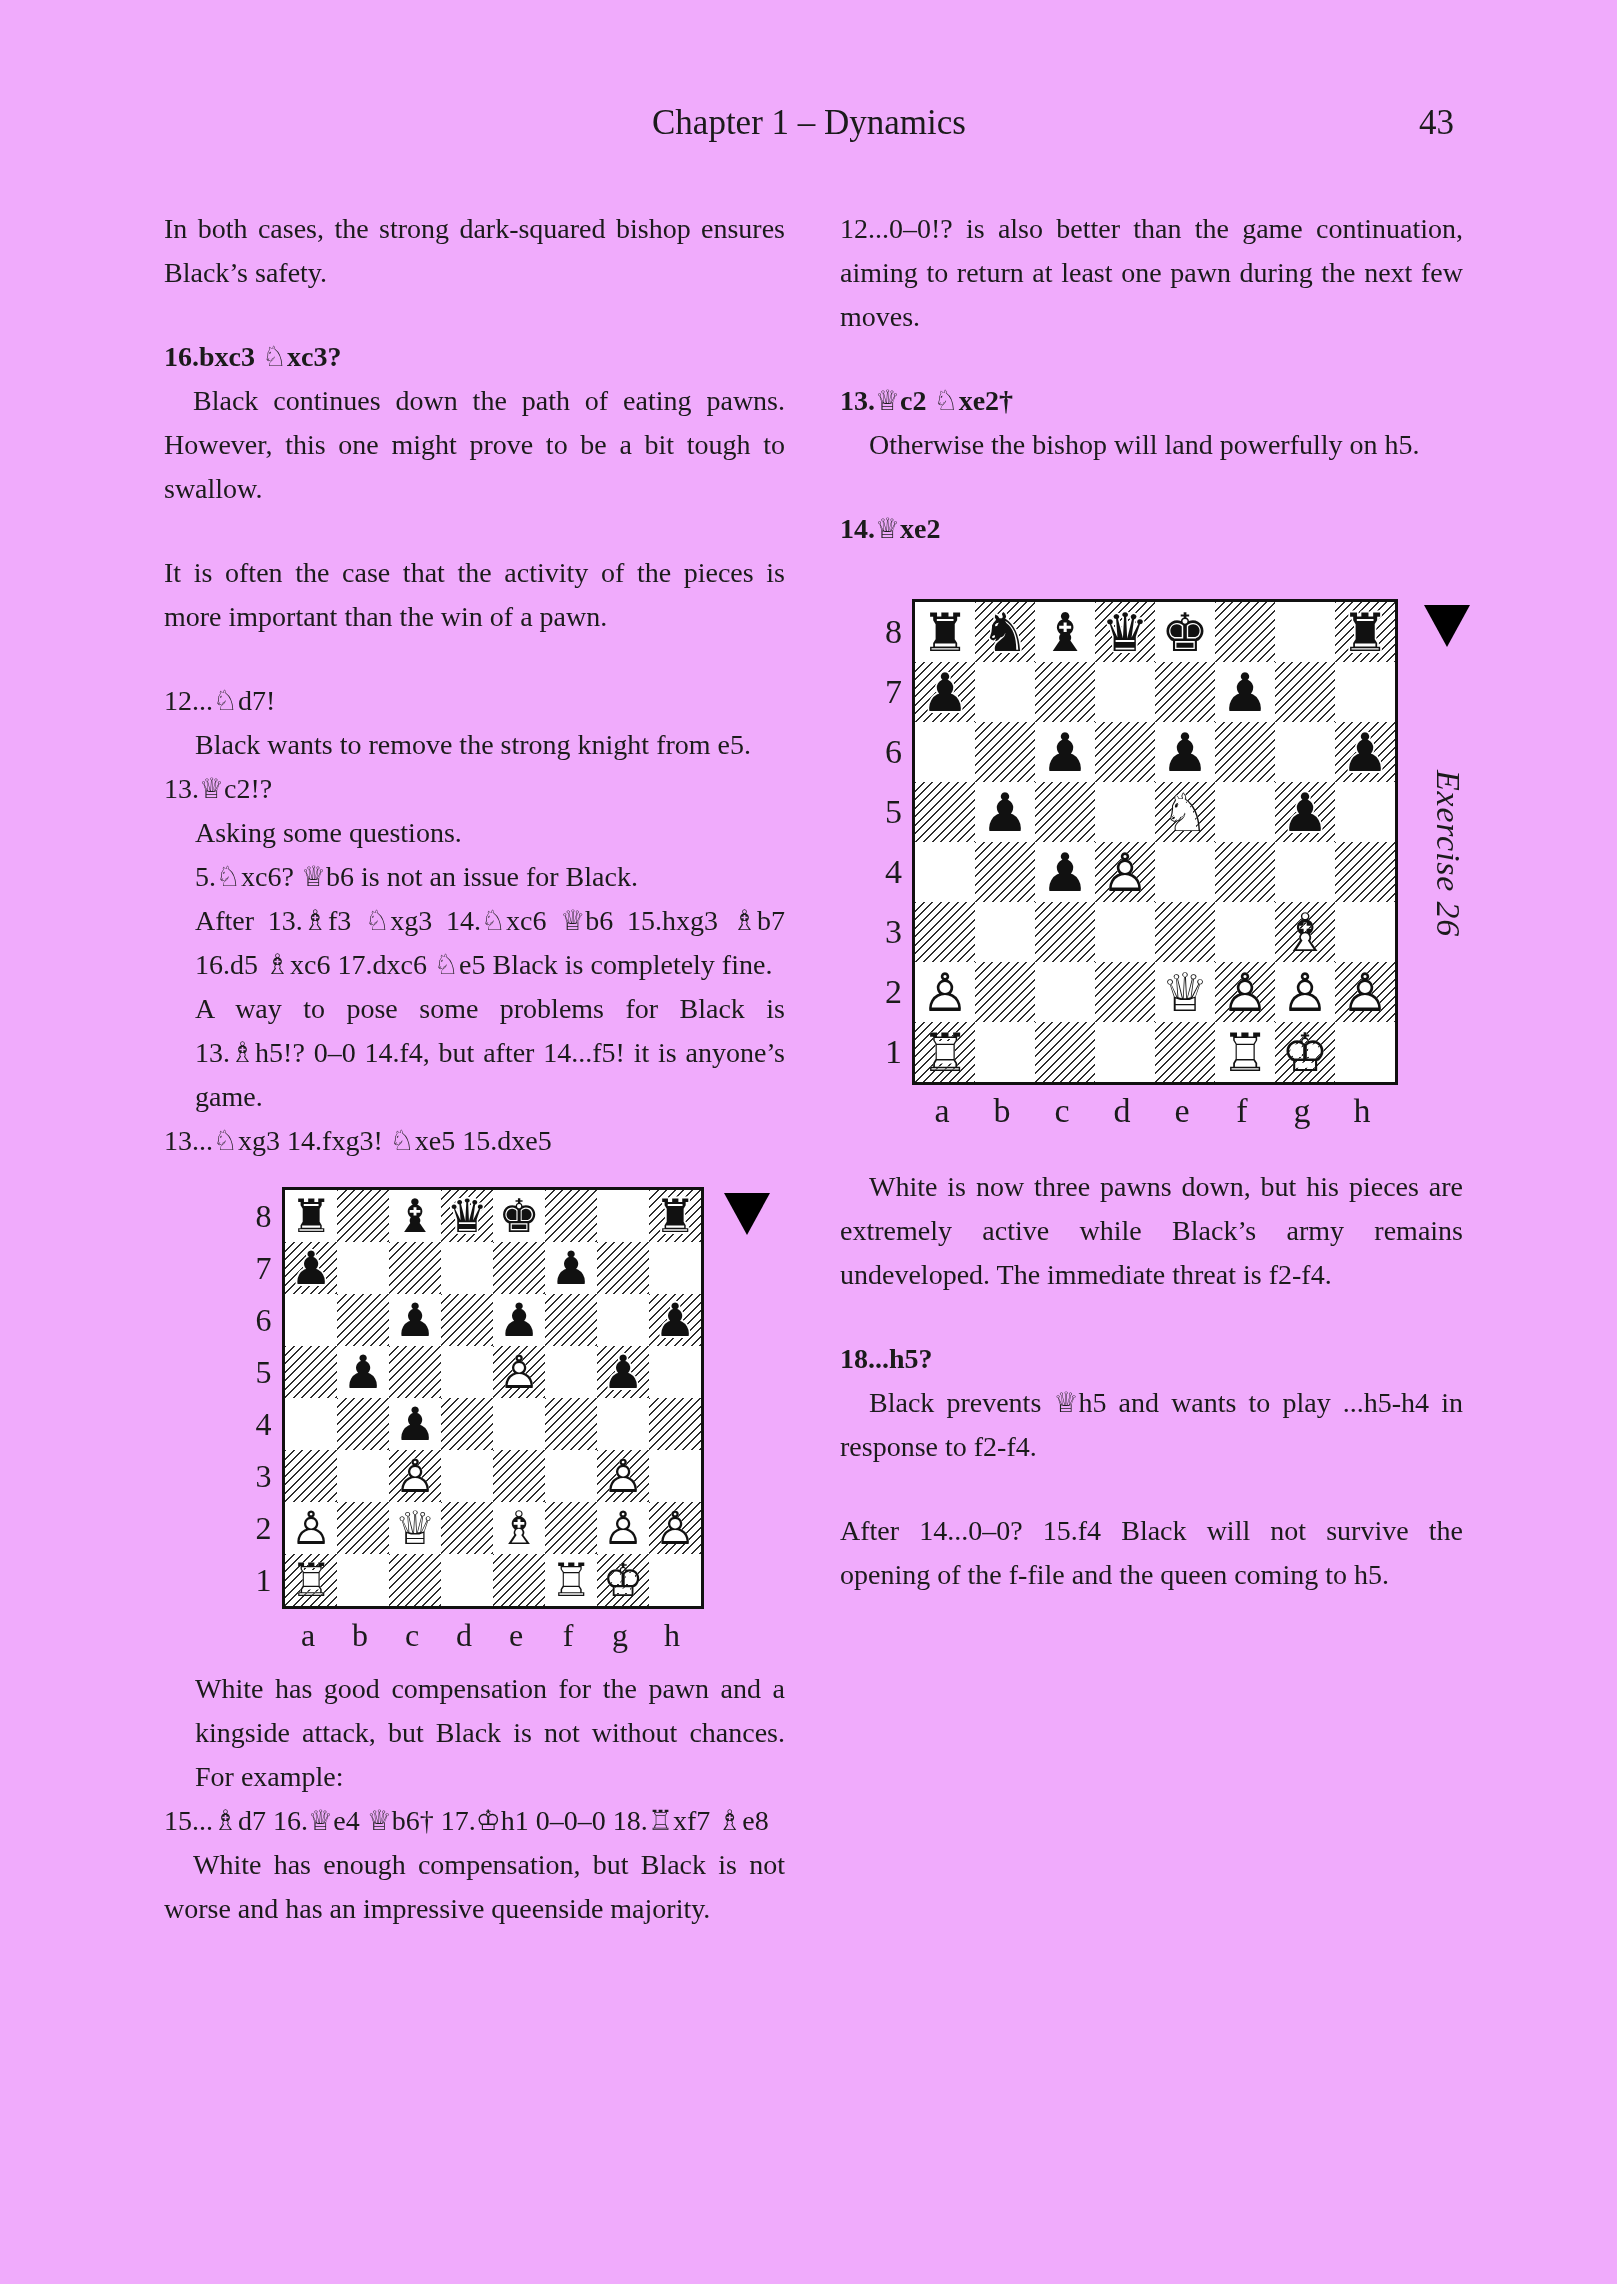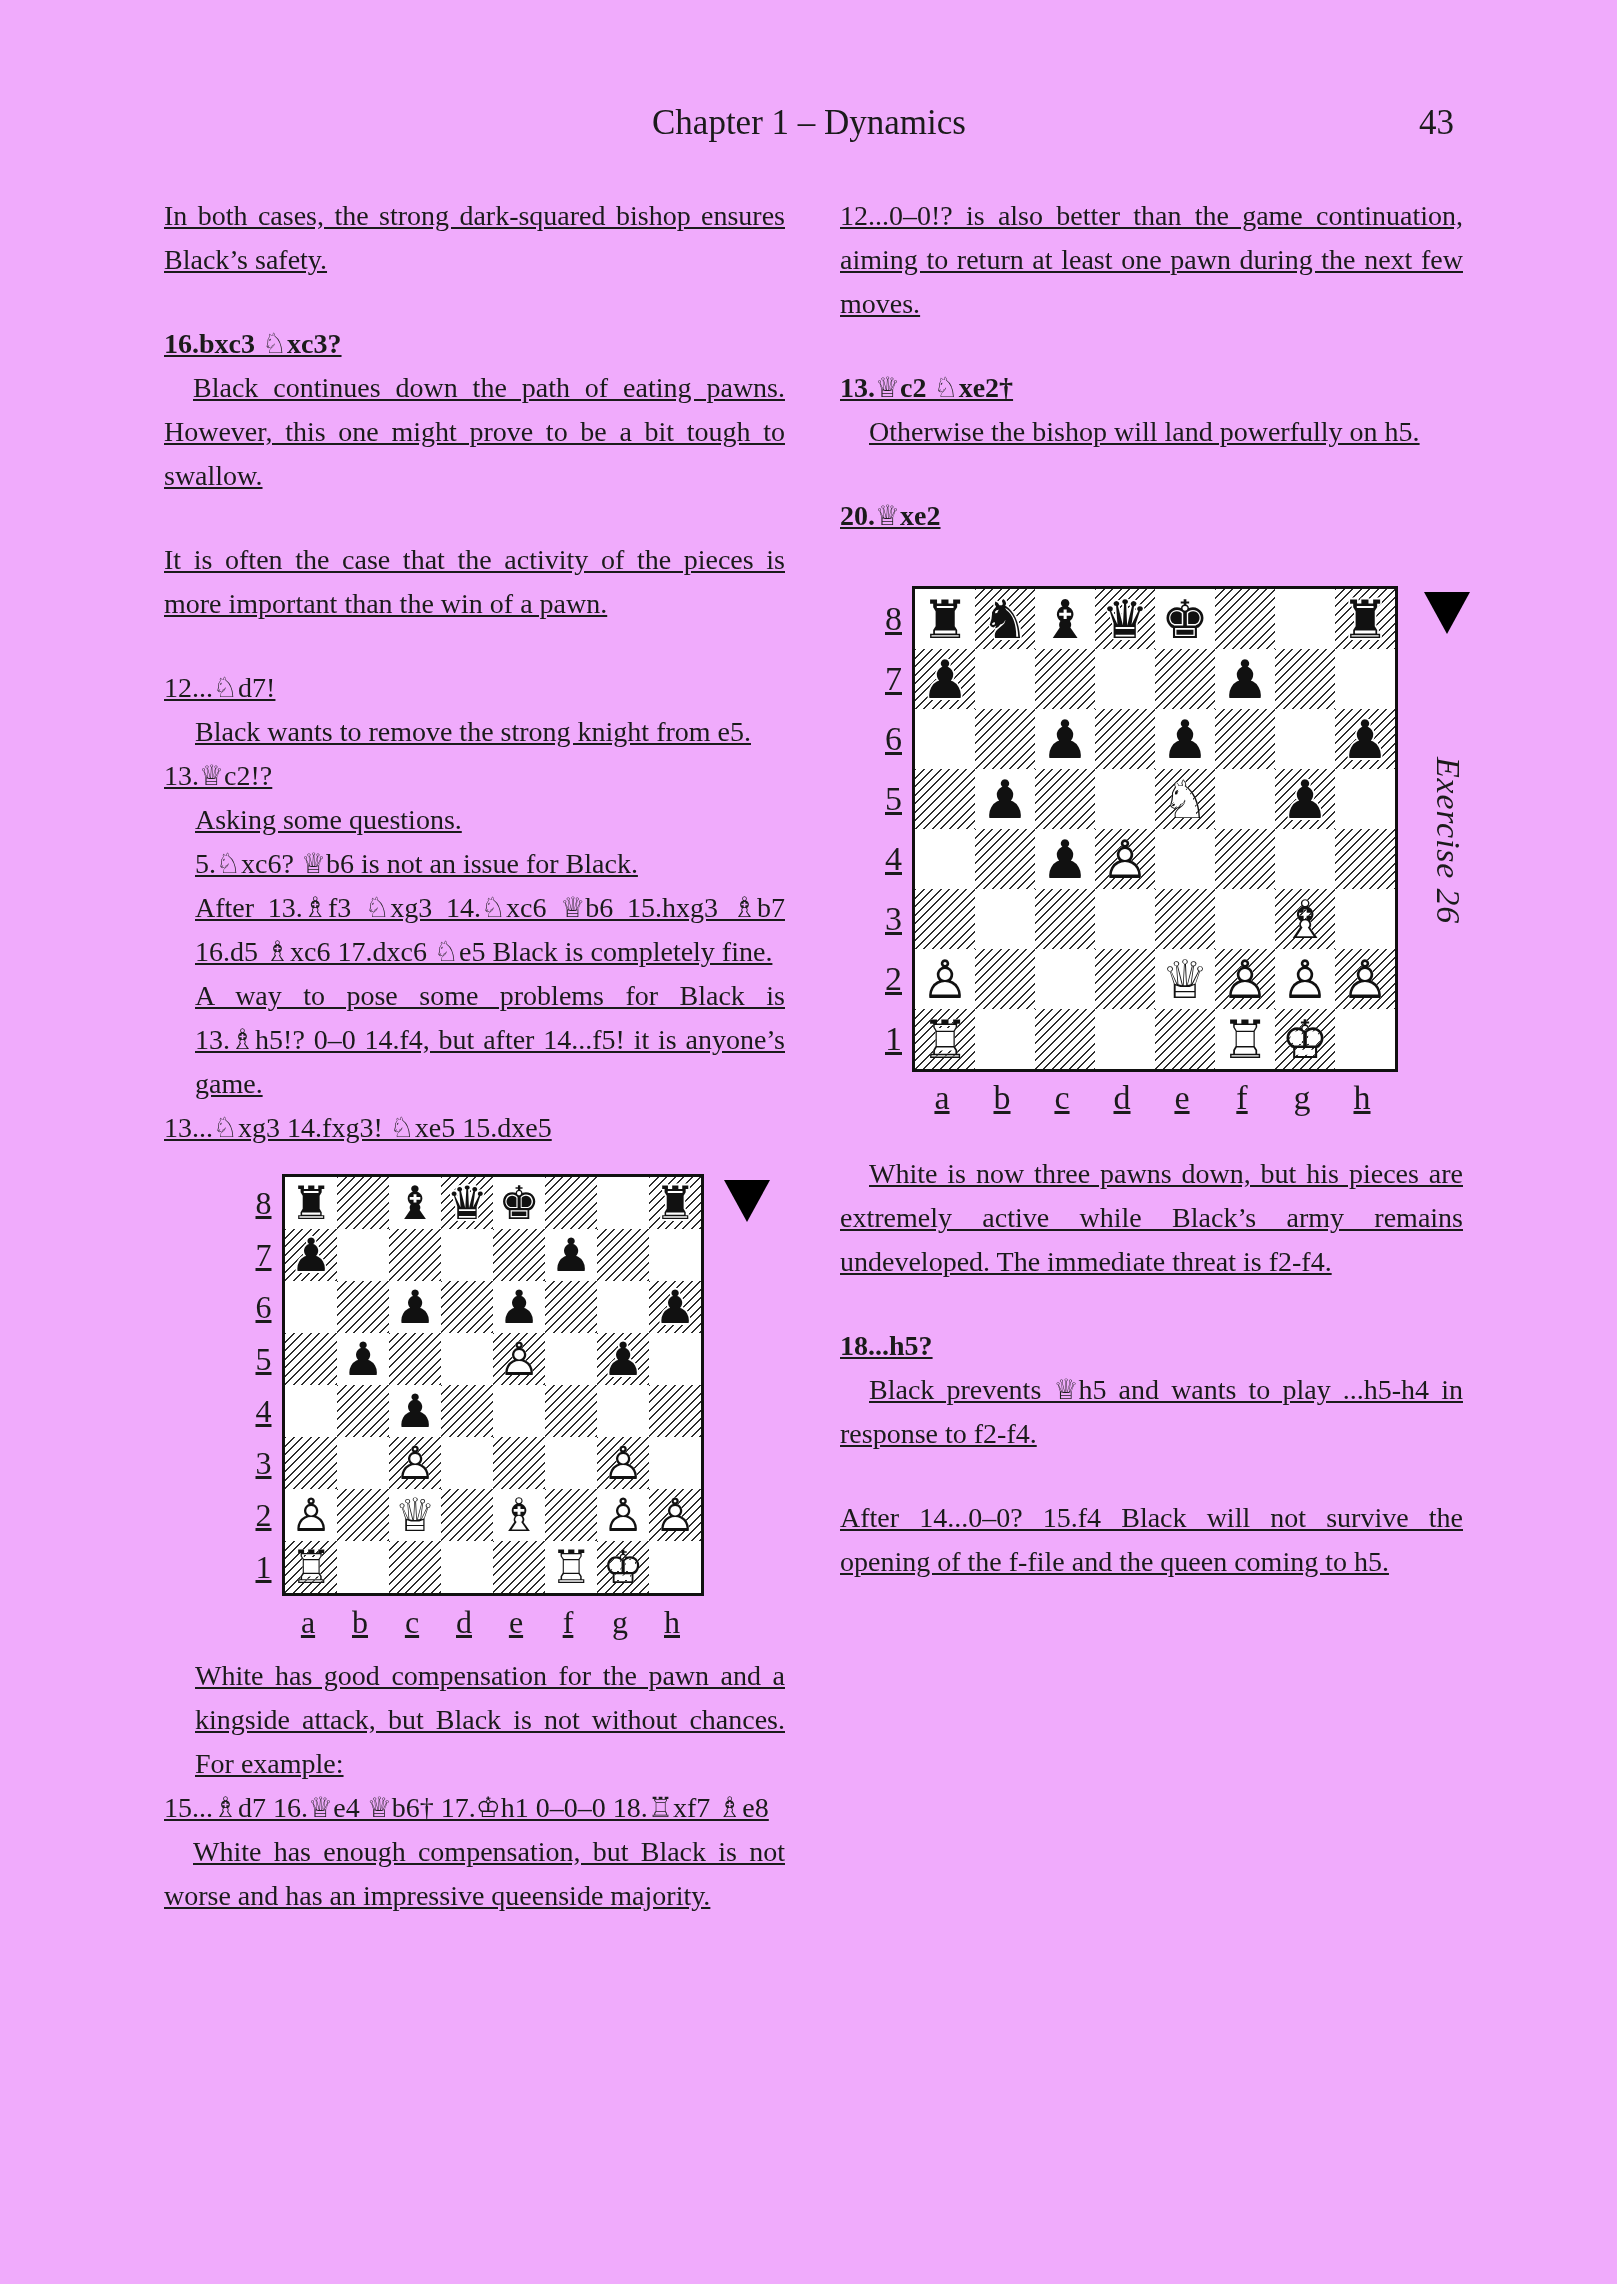--- a/index.html
+++ b/index.html
@@ -9,23 +9,22 @@
     overflow:hidden;
   }
   
   .header-row {
     position:absolute; left:164px; right:164px; top:102px;
     text-align:center; font-size:35px; line-height:42px;
   }
   .page-number { position:absolute; right:0; top:0; }
   
   .column {
-    position:absolute; top:194px; font-size:28px; line-height:44px;
+    position:absolute; top:207px; font-size:28px; line-height:44px;
     text-align:justify;
-    text-decoration:underline;
   }
   .column.left  { left:164px;  width:621px; }
   .column.right { left:840px; width:623px; }
   .block { margin:0; }
   .block.gap { margin-top:40px; }
   .kind-comment   { text-indent:29px; }
   .kind-variation { padding-left:31px; }
   .kind-move-main { font-weight:bold; }
   
   .diagram { position:relative; }
@@ -247,21 +246,21 @@
         <div class="to-move"></div>
       </div>
       <div class="block kind-variation">White has good compensation for the pawn and a kingside attack, but Black is not without chances. For example:</div>
       <div class="block kind-move-line">15...♗d7 16.♕e4 ♕b6† 17.♔h1 0–0–0 18.♖xf7 ♗e8</div>
       <div class="block kind-comment">White has enough compensation, but Black is not worse and has an impressive queenside majority.</div>
     </div>
   <div class="column right" id="col-right">
       <div class="block kind-text">12...0–0!? is also better than the game continuation, aiming to return at least one pawn during the next few moves.</div>
       <div class="block kind-move-main gap">13.♕c2 ♘xe2†</div>
       <div class="block kind-comment">Otherwise the bishop will land powerfully on h5.</div>
-      <div class="block kind-move-main gap">20.♕xe2</div>
+      <div class="block kind-move-main gap">14.♕xe2</div>
       <div class="diagram d-large">
         <div class="diag-grid">
           <div class="ranks">
             <span>8</span>
             <span>7</span>
             <span>6</span>
             <span>5</span>
             <span>4</span>
             <span>3</span>
             <span>2</span>

